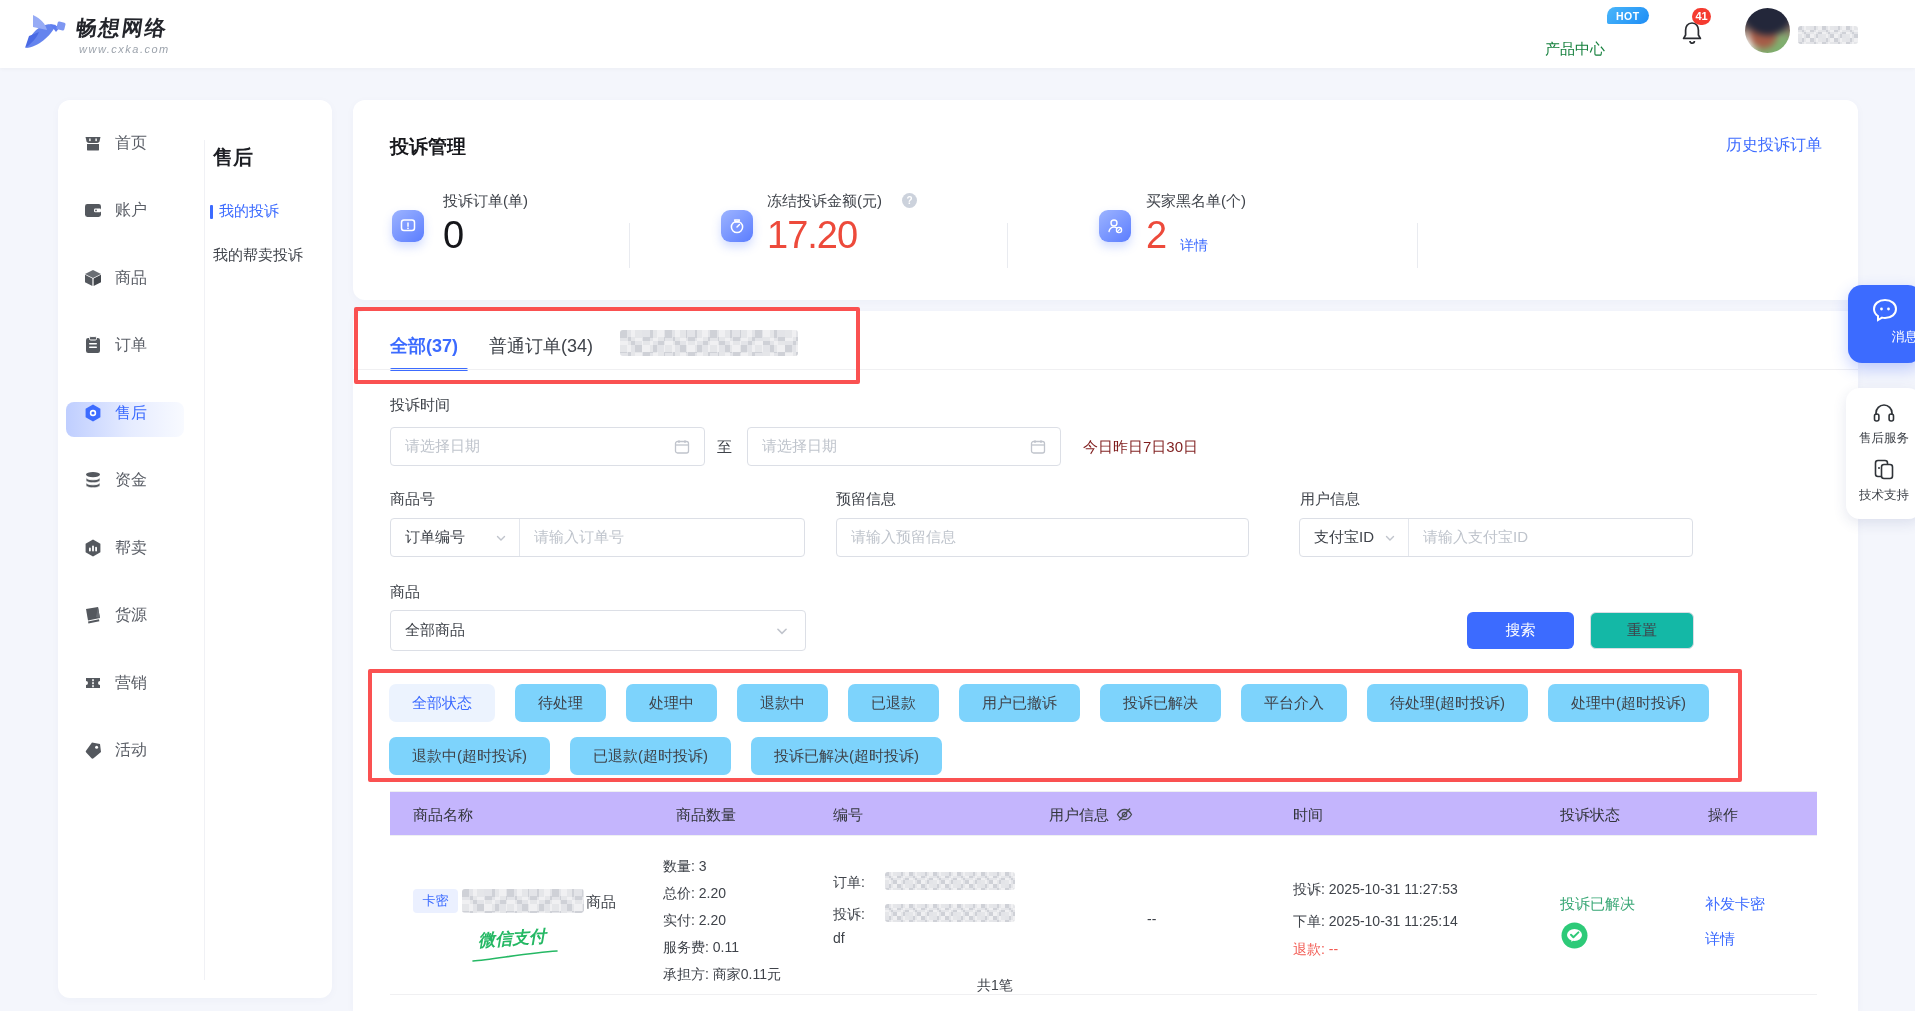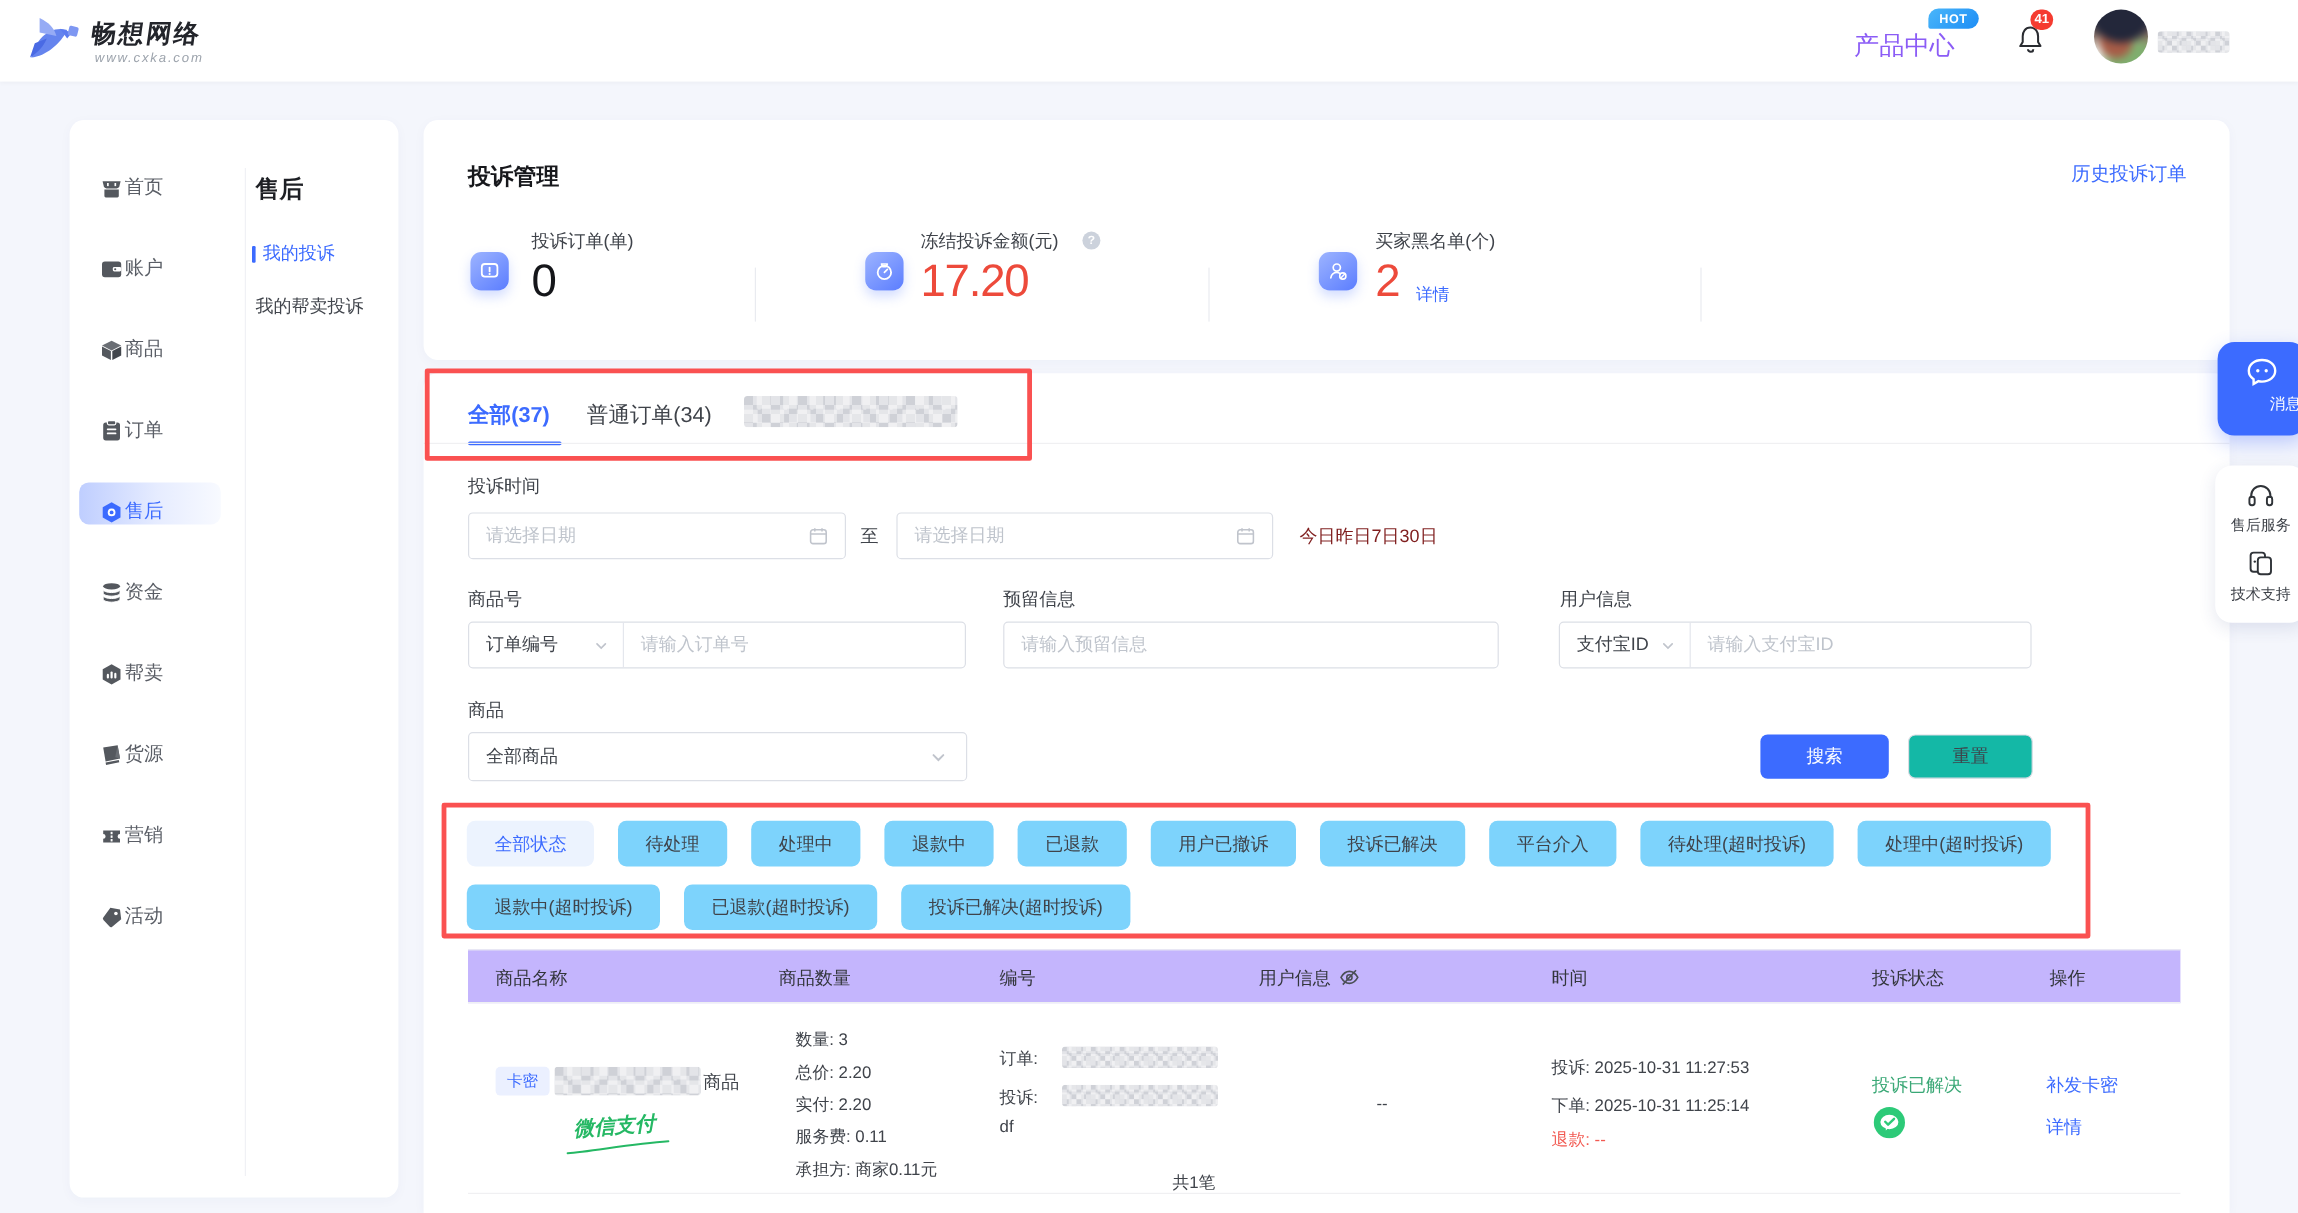--- a/index.html
+++ b/index.html
@@ -7,42 +7,42 @@
   #app { position:relative; width:1915px; height:1011px; overflow:hidden;
          background:#f4f6fc; font-family:"Liberation Sans",sans-serif; color:#3f434a; }
   .abs { position:absolute; }
   .card { position:absolute; background:#fff; border-radius:12px; box-shadow:0 2px 10px rgba(40,60,120,.03); }
 
   
   .header { position:absolute; left:0; top:0; width:1915px; height:68px; background:#fff; box-shadow:0 1px 4px rgba(0,0,0,.04); }
   .brand { position:absolute; left:76px; top:14px; font-size:21px; font-weight:800; color:#23252b;
            letter-spacing:2px; transform:skewX(-8deg); }
   .domain { position:absolute; left:79px; top:43px; font-size:11px; color:#9ca3ac; font-style:italic; letter-spacing:1.5px; }
-  .hnav { position:absolute; left:1545px; top:24px; font-size:21px; color:#8b5cf6; }
+  .hnav { position:absolute; left:1545px; top:40px; font-size:15px; color:#15803d; }
   .hot { position:absolute; left:1607px; top:7px; background:linear-gradient(135deg,#49b6fa,#1e8df5);
          color:#fff; font-size:10.5px; font-weight:bold; padding:2.5px 9px; border-radius:10px 10px 10px 2px; letter-spacing:.5px;}
   .bellbadge { position:absolute; left:1692px; top:8px; min-width:19px; height:17px; background:#f53b30; border-radius:9px;
                color:#fff; font-size:11px; font-weight:bold; text-align:center; line-height:17px; padding:0 3px; }
   .avatar { position:absolute; left:1745px; top:8px; width:45px; height:45px; border-radius:50%; overflow:hidden; }
   .avatar .ph { position:absolute; inset:-4px;
       background:
         radial-gradient(circle at 50% 10%, #23273a 0 40%, transparent 55%),
         radial-gradient(circle at 42% 58%, #a65c47 0 22%, transparent 40%),
         radial-gradient(circle at 70% 100%, #7fae6e 0 28%, transparent 48%),
         radial-gradient(circle at 35% 100%, #e9ece6 0 30%, transparent 50%),
         linear-gradient(180deg,#384055 0%,#8a6f62 55%,#cfd5c9 100%);
       filter:blur(2px); }
   .mosaic { background-image:
         repeating-conic-gradient(rgba(255,255,255,.45) 0% 25%, rgba(255,255,255,0) 0% 50%),
         repeating-conic-gradient(#e3e4e8 0% 25%, #cfd1d7 0% 50%);
       background-size:22px 22px, 15px 15px; border-radius:3px; }
   .mosaic.fine { background-size:12px 12px, 8px 8px; }
 
   
-  .side-item { position:absolute; left:25px; width:120px; height:34px; display:flex; align-items:flex-end; gap:1px;
+  .side-item { position:absolute; left:25px; width:120px; height:34px; display:flex; align-items:flex-start; gap:12px;
                font-size:16px; color:#5a5e66; }
   .side-item svg { flex:0 0 20px; }
   .side-pill { position:absolute; left:8px; top:302px; width:118px; height:35px; border-radius:8px;
                background:linear-gradient(90deg,#bfceff 0%,#e6ecff 55%,#f8faff 100%); }
   .side-divider { position:absolute; left:146px; top:40px; width:1px; height:840px; background:#f0f1f5; }
   .sub-title { position:absolute; left:155px; top:44px; font-size:20px; font-weight:700; color:#1d1f24; }
   .sub-item1 { position:absolute; left:152px; top:102px; font-size:15px; color:#3c6bff; display:flex; align-items:center; }
   .sub-item1 .bar { width:3px; height:14px; background:#3c6bff; margin-right:6px; border-radius:1px; }
   .sub-item2 { position:absolute; left:155px; top:146px; font-size:15px; color:#42464d; }
 
@@ -355,21 +355,21 @@
       <div class="chip">处理中(超时投诉)</div>
     </div>
     <div class="chips" style="left:36px;top:426px">
       <div class="chip">退款中(超时投诉)</div>
       <div class="chip">已退款(超时投诉)</div>
       <div class="chip">投诉已解决(超时投诉)</div>
     </div>
 
     <div class="thead">
       <div class="th" style="left:23px">商品名称</div>
-      <div class="th" style="left:259px">商品数量</div>
+      <div class="th" style="left:286px">商品数量</div>
       <div class="th" style="left:443px">编号</div>
       <div class="th" style="left:659px">用户信息</div>
       <svg style="position:absolute;left:726px;top:14px" width="17" height="17" viewBox="0 0 17 17">
           <path d="M1.5 8.5 C3.5 5 6 3.5 8.5 3.5 C11 3.5 13.5 5 15.5 8.5 C13.5 12 11 13.5 8.5 13.5 C6 13.5 3.5 12 1.5 8.5 Z" fill="none" stroke="#4a4f56" stroke-width="1.3"></path>
           <circle cx="8.5" cy="8.5" r="2.2" fill="none" stroke="#4a4f56" stroke-width="1.3"></circle>
           <line x1="3" y1="14.5" x2="14" y2="2.5" stroke="#4a4f56" stroke-width="1.3"></line>
         </svg>
       <div class="th" style="left:903px">时间</div>
       <div class="th" style="left:1170px">投诉状态</div>
       <div class="th" style="left:1318px">操作</div>

